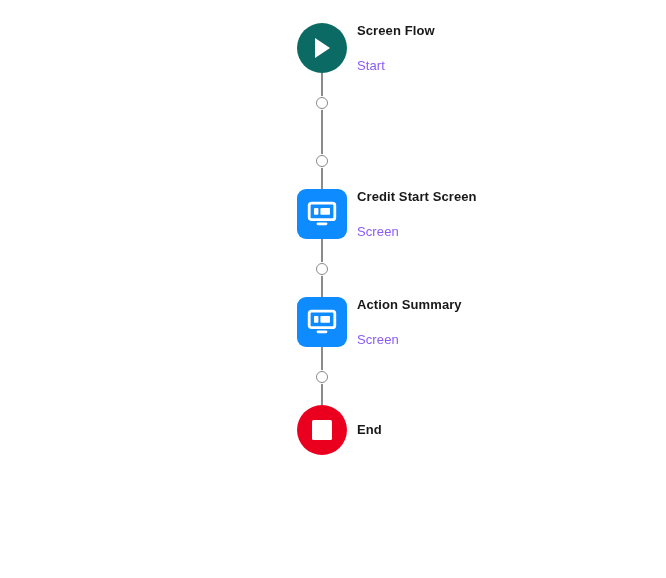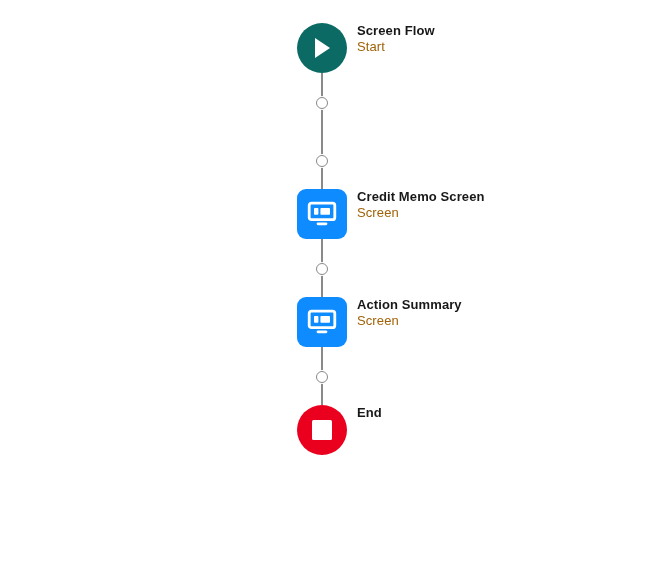--- a/index.html
+++ b/index.html
@@ -60,35 +60,35 @@
   .shape-end   { background: #ea001e; }
 
   
   .node-label {
     position: absolute;
     left: 60px;
     top: 0;
     height: 50px;
     display: flex;
     flex-direction: column;
-    justify-content: flex-start;
+    justify-content: space-between;
     line-height: 1.18;
     white-space: nowrap;
   }
-  .node-label.single { }
+  .node-label.single { justify-content: center; }
   .label-title {
     font-size: 13px;
     font-weight: bold;
     color: #181818;
     letter-spacing: 0.1px;
   }
   .label-sub {
     font-size: 13px;
     font-weight: normal;
-    color: #a16207;
+    color: #8b5cf6;
     letter-spacing: 0.1px;
     margin-top: 1px;
   }
 
   
   .connector {
     position: relative;
     height: 58px;
     width: 50px;
   }
@@ -163,21 +163,21 @@
         <span>
           <svg width="32" height="28" viewBox="0 0 32 28">
             <rect x="3.2" y="3.2" width="25.6" height="16.4" rx="2.2" fill="none" stroke="#ffffff" stroke-width="2.8"></rect>
             <rect x="8" y="8" width="4.4" height="6.8" rx="0.8" fill="#ffffff"></rect>
             <rect x="14.4" y="8" width="9.6" height="6.8" rx="0.8" fill="#ffffff"></rect>
             <rect x="10.6" y="22.4" width="10.8" height="2.9" rx="1.45" fill="#ffffff"></rect>
           </svg>
         </span>
       </div>
       <div class="node-label">
-        <div class="label-title">Credit Memo Screen</div>
+        <div class="label-title">Credit Start Screen</div>
         <div class="label-sub">Screen</div>
       </div>
     </div>
 
     <div class="connector">
       <div class="conn-line"></div>
       <div class="conn-gap"></div>
       <div class="conn-circle"></div>
     </div>
 

